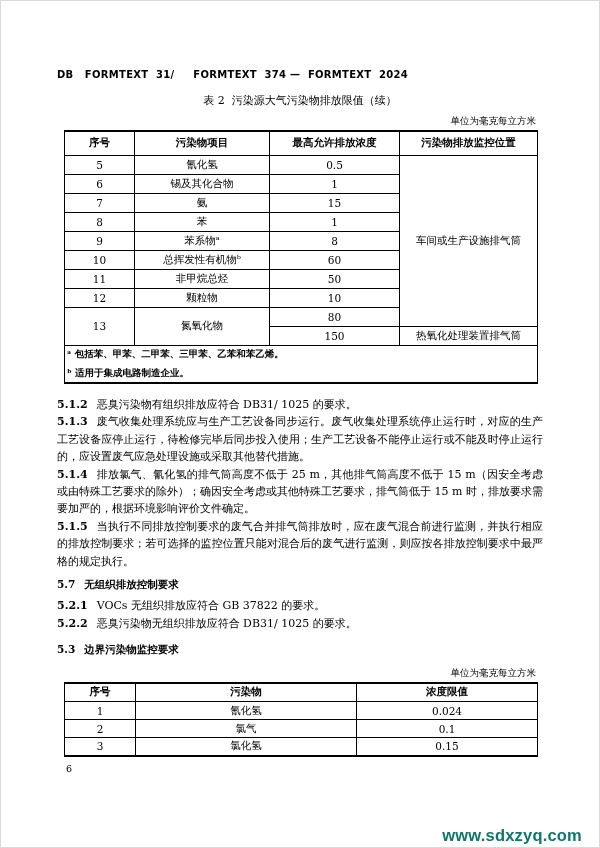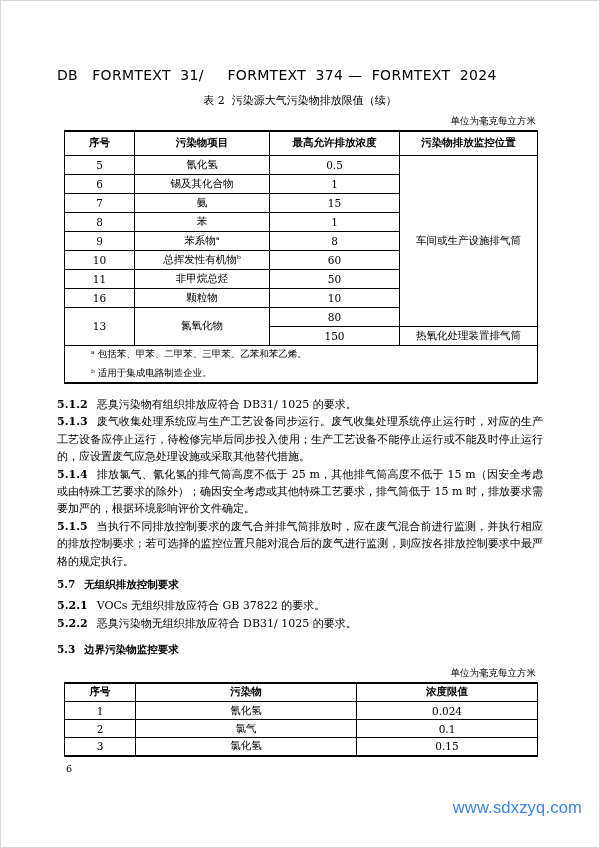--- a/index.html
+++ b/index.html
@@ -13,22 +13,22 @@
     font-family: "DejaVu Serif", serif;
     outline: 1px solid #d9d9d9;
     outline-offset: -1px;
     overflow: hidden;
   }
   .content { padding: 0 57px; }
 
   .doc-header {
     margin-top: 69px;
     font-family: "DejaVu Sans", "Liberation Sans", sans-serif;
-    font-weight: normal;
-    font-size: 14px;
+    font-weight: bold;
+    font-size: 10px;
     line-height: 12px;
     white-space: pre;
     letter-spacing: 0.3px;
   }
 
   .tbl-title {
     text-align: center;
     font-weight: normal;
     font-size: 11px;
     line-height: 14px;
@@ -65,21 +65,22 @@
   thead th { font-weight: bold; }
   .t2 thead tr { height: 24px; }
   .t2 tbody tr { height: 19px; }
   .t3 thead tr { height: 19px; }
   .t3 tbody tr { height: 18px; }
   tr.fnrow { height: 13px; }
   tr.fnrow td {
     border-top: 0; border-bottom: 0;
     text-align: left;
     font-size: 9.5px;
-    padding-left: 26px;
+    padding-left: 2px;
+    font-weight: bold;
   }
 
   .clauses { margin-top: 12px; }
   .clause {
     font-size: 11px;
     line-height: 17.4px;
     text-align: justify;
   }
   .cnum { font-weight: bold; margin-right: 9px; white-space: pre; }
   .sec-heading {
@@ -98,26 +99,27 @@
     text-align: justify;
   }
 
   .page-number {
     margin-top: 6px;
     margin-left: 9px;
     font-size: 9.5px;
   }
   .watermark {
     position: absolute;
-    top: 798px;
+    top: 826px;
     right: 18px;
     font-family: "Liberation Sans", sans-serif;
     font-size: 16.5px;
-    color: #3b82f6;
+    color: #0f766e;
     letter-spacing: 0.2px;
+    font-weight: bold;
   }
 </style>
 </head>
 <body>
 
 <div class="page">
   <div class="content">
 
     <div class="doc-header">DB   FORMTEXT  31/     FORMTEXT  374 —  FORMTEXT  2024</div>
 
@@ -171,21 +173,21 @@
           <td>10</td>
           <td>总挥发性有机物ᵇ</td>
           <td>60</td>
         </tr>
         <tr>
           <td>11</td>
           <td>非甲烷总烃</td>
           <td>50</td>
         </tr>
         <tr>
-          <td>16</td>
+          <td>12</td>
           <td>颗粒物</td>
           <td>10</td>
         </tr>
         <tr>
           <td rowspan="2">13</td>
           <td rowspan="2">氮氧化物</td>
           <td>80</td>
         </tr>
         <tr>
           <td>150</td>

